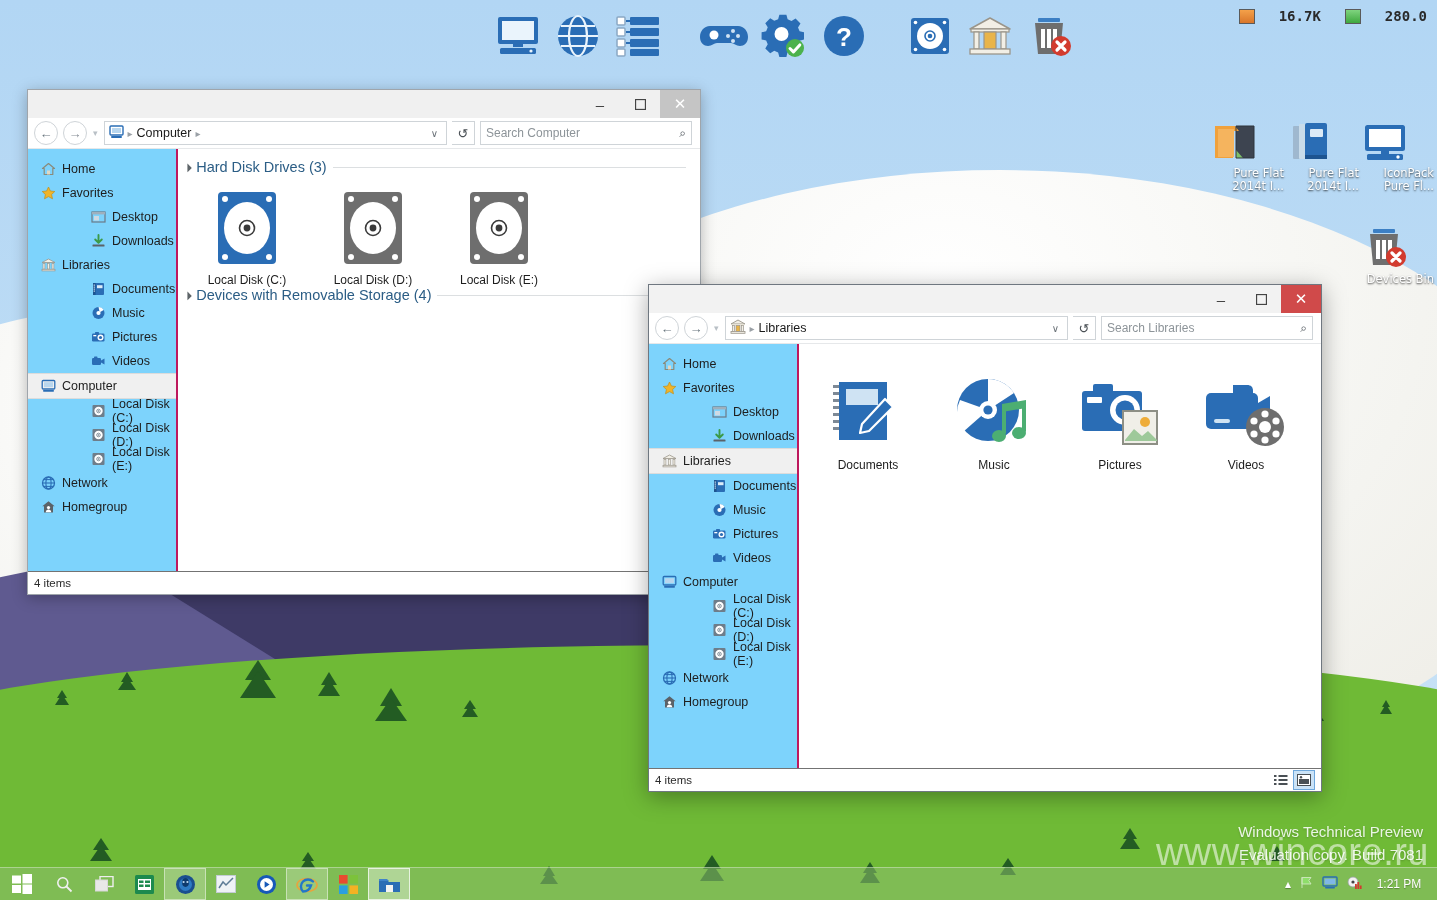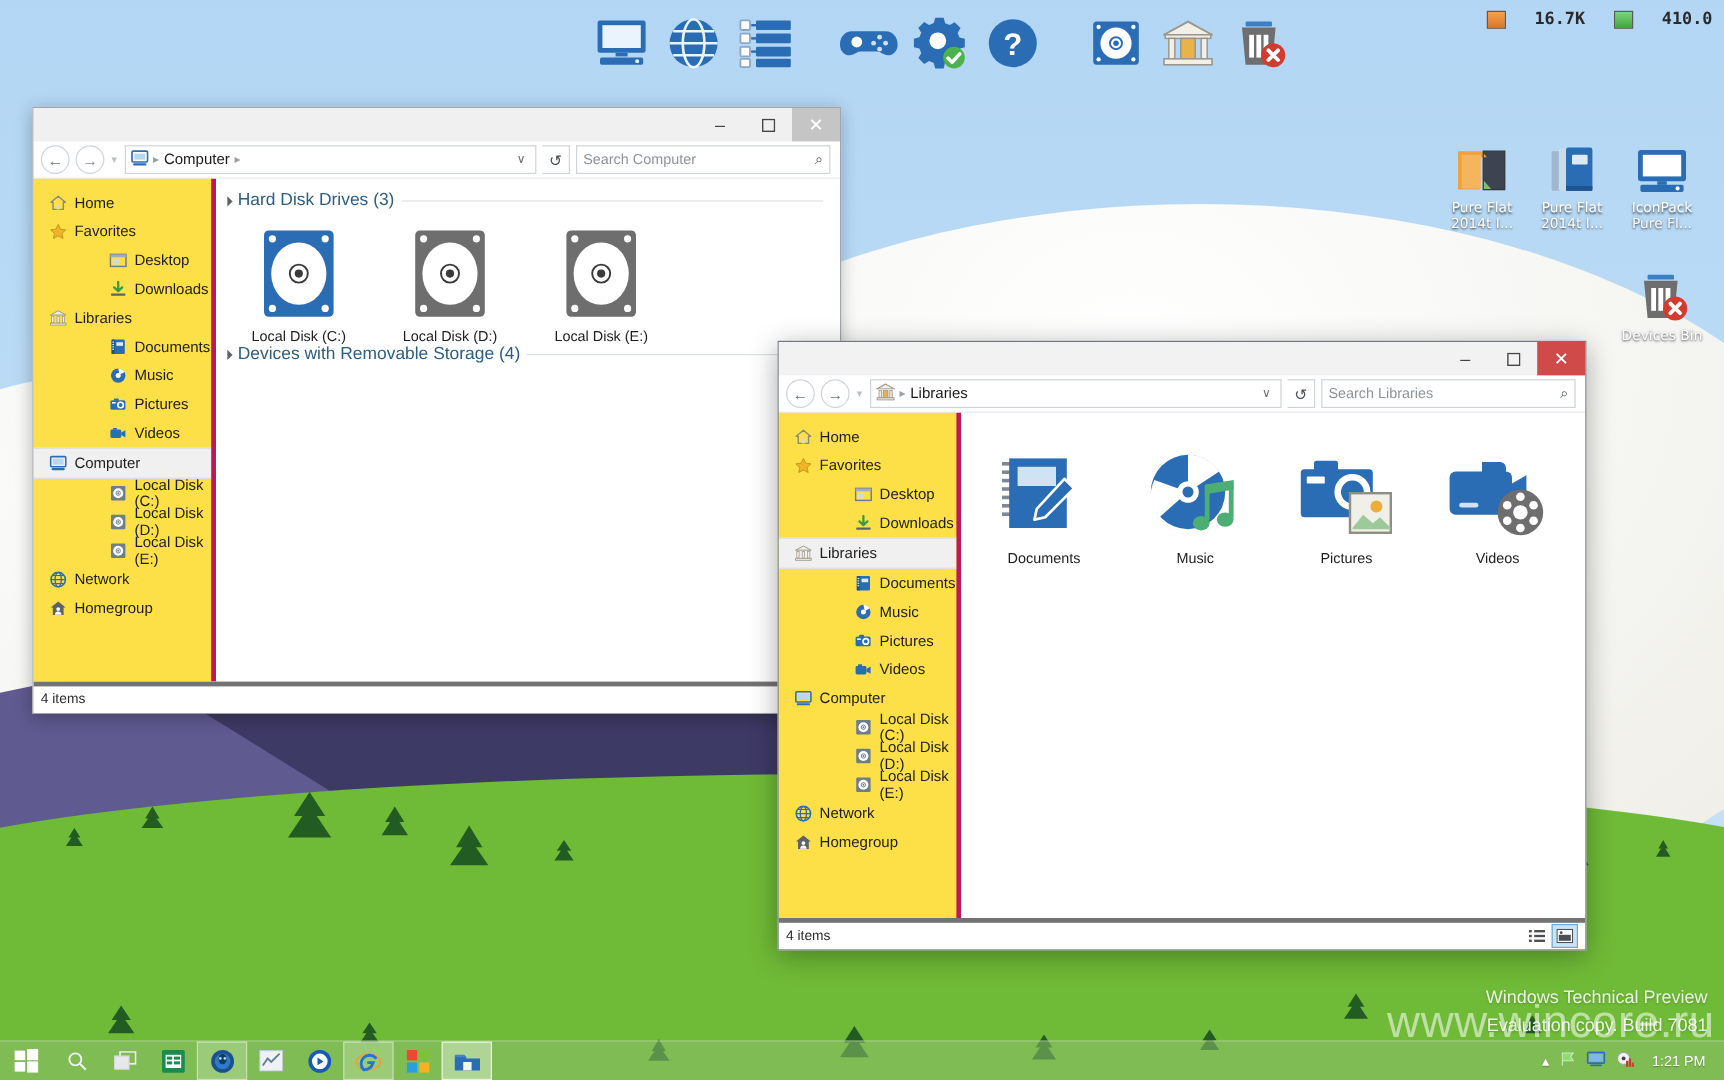--- a/index.html
+++ b/index.html
@@ -32,21 +32,21 @@
   #topicons{position:absolute;left:490px;top:8px;display:flex;align-items:center;gap:4px;z-index:5;}
   #topicons .ic{width:56px;height:56px;display:flex;align-items:center;justify-content:center;}
   #topicons .gap{width:22px;}
   
   #gadgets{position:absolute;right:10px;top:8px;display:flex;align-items:center;gap:24px;
     font-family:"DejaVu Sans Mono",monospace;font-size:14px;font-weight:bold;color:#2a2a2a;z-index:6;}
   #gadgets .chip{width:14px;height:13px;border:1px solid #5a5a5a;display:inline-block;}
   #gadgets .orange{background:linear-gradient(#f4a14a,#d9762a);}
   #gadgets .green{background:linear-gradient(#7fd47f,#3ea83e);}
   
-  .dicon{position:absolute;width:98px;text-align:center;z-index:4;}
+  .dicon{position:absolute;width:98px;text-align:right;z-index:4;}
   .dicon .glyph{height:52px;display:flex;align-items:flex-end;justify-content:center;}
   .dicon .lbl{margin-top:3px;font-size:11.5px;line-height:13px;color:#fff;
     text-shadow:0 1px 2px rgba(0,0,0,.75);font-family:"DejaVu Sans",sans-serif;}
   
   .win{position:absolute;background:#fff;border:1px solid #9fa5ab;
     box-shadow:0 3px 14px rgba(0,0,0,.28);display:flex;flex-direction:column;}
   .win.active{border-color:#6f7780;box-shadow:0 5px 22px rgba(0,0,0,.34);}
   .titlebar{height:28px;background:#f0f0f0;display:flex;justify-content:flex-end;align-items:stretch;}
   .win.active .titlebar{background:#f2f2f2;}
   .wbtn{width:40px;display:flex;align-items:center;justify-content:center;font-size:12px;color:#444;}
@@ -62,35 +62,35 @@
      padding:0 4px;gap:4px;font-size:12px;color:#1a1a1a;}
   .addr .crumb{font-size:12.5px;}
   .addr .sep{color:#9aa0a6;font-size:10px;}
   .addr .dd{margin-left:auto;color:#6b7278;font-size:10px;padding-right:4px;}
   .refresh{width:22px;height:22px;border:1px solid #cfd4d8;border-left:none;display:flex;
      align-items:center;justify-content:center;font-size:13px;color:#4a5055;}
   .search{width:200px;height:22px;border:1px solid #cfd4d8;display:flex;align-items:center;
      padding:0 5px;font-size:12px;color:#8d9499;}
   .search .mag{margin-left:auto;color:#5b6268;font-size:12px;}
   .wbody{flex:1;display:flex;min-height:0;border-top:1px solid #e6e8ea;}
-  .nav{width:148px;background:#fde047;border-right:4px solid #be185d;padding-top:8px;overflow:hidden;}
+  .nav{width:148px;background:#7dd3fc;border-right:2px solid #be185d;padding-top:8px;overflow:hidden;}
   .nitem{height:24px;display:flex;align-items:center;gap:6px;font-size:12.5px;color:#1d1d1d;padding-left:12px;}
   .nitem.l2{padding-left:30px;margin-left:32px;}
   .nitem.sel{background:#f0f0f0;border-top:1px solid #dcdcdc;border-bottom:1px solid #dcdcdc;}
   .nicon{width:16px;height:16px;display:flex;align-items:center;justify-content:center;flex:0 0 16px;}
   .content{flex:1;padding:10px 0 0 0;overflow:hidden;background:#fff;}
   .grouphdr{display:flex;align-items:center;gap:6px;padding:0 14px 0 6px;margin-bottom:4px;}
   .grouphdr .tri{color:#5d6468;font-size:8px;}
   .grouphdr .gtxt{font-size:14.5px;color:#2b5d85;white-space:nowrap;}
   .grouphdr .rule{flex:1;height:1px;background:#dcdfe1;}
   .tiles{display:flex;padding:6px 0 0 14px;gap:14px;}
   .tile{width:110px;text-align:center;}
   .tile .tglyph{height:86px;display:flex;align-items:center;justify-content:center;}
   .tile .tlbl{font-size:12px;color:#1d1d1d;line-height:14px;margin-top:2px;}
-  .statusbar{height:22px;border-top:4px solid #737373;display:flex;align-items:center;
+  .statusbar{height:22px;border-top:1px solid #737373;display:flex;align-items:center;
     padding:0 6px;font-size:11.5px;color:#2a2a2a;background:#fff;}
   .viewbtns{margin-left:auto;display:flex;gap:2px;align-items:center;}
   .vbtn{width:20px;height:18px;display:flex;align-items:center;justify-content:center;}
   .vbtn.on{background:#cbe3f7;border:1px solid #6fa8dc;}
   
   #watermark{position:absolute;right:14px;bottom:34px;text-align:right;color:#eaf6e4;
     font-size:15px;line-height:23px;text-shadow:0 1px 2px rgba(0,0,0,.22);z-index:3;}
   #sitemark{position:absolute;right:8px;bottom:26px;font-size:38px;color:rgba(255,255,255,.55);
     font-family:"Liberation Sans",sans-serif;letter-spacing:.5px;z-index:3;white-space:nowrap;}
   
@@ -302,21 +302,21 @@
         <circle cx="34" cy="33" r="10" fill="#d23b2e"></circle>
         <path d="M30 29l8 8M38 29l-8 8" stroke="#fff" stroke-width="3.2" stroke-linecap="round"></path>
       </svg>
   </div>
 </div>
 
 <div id="gadgets">
   <span class="chip orange"></span>
   <span>16.7K</span>
   <span class="chip green"></span>
-  <span>410.0</span>
+  <span>280.0</span>
 </div>
 
 <div class="dicon" style="left:1186px;top:112px">
   <div class="glyph">
     <svg width="46" height="44" viewBox="0 0 46 44">
         <path d="M24 6h18v32H24z" fill="#3d4450"></path>
         <path d="M3 6h20l4 5h-6v27H3z" fill="#f0a13c"></path>
         <path d="M6 9h16v28H6z" fill="#f5b45e"></path>
         <path d="M24 30l7 8h-7z" fill="#7fc16a"></path>
         <path d="M24 6h18v32H24z" fill="none" stroke="#2e343d" stroke-width="1"></path>

